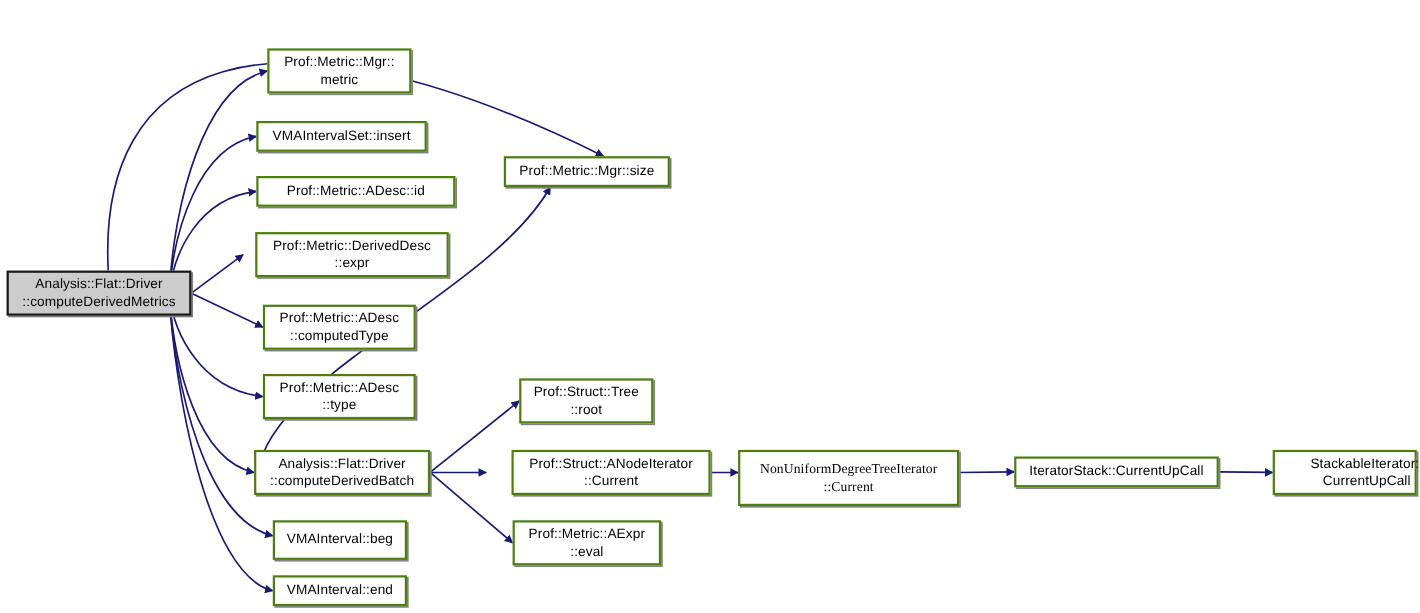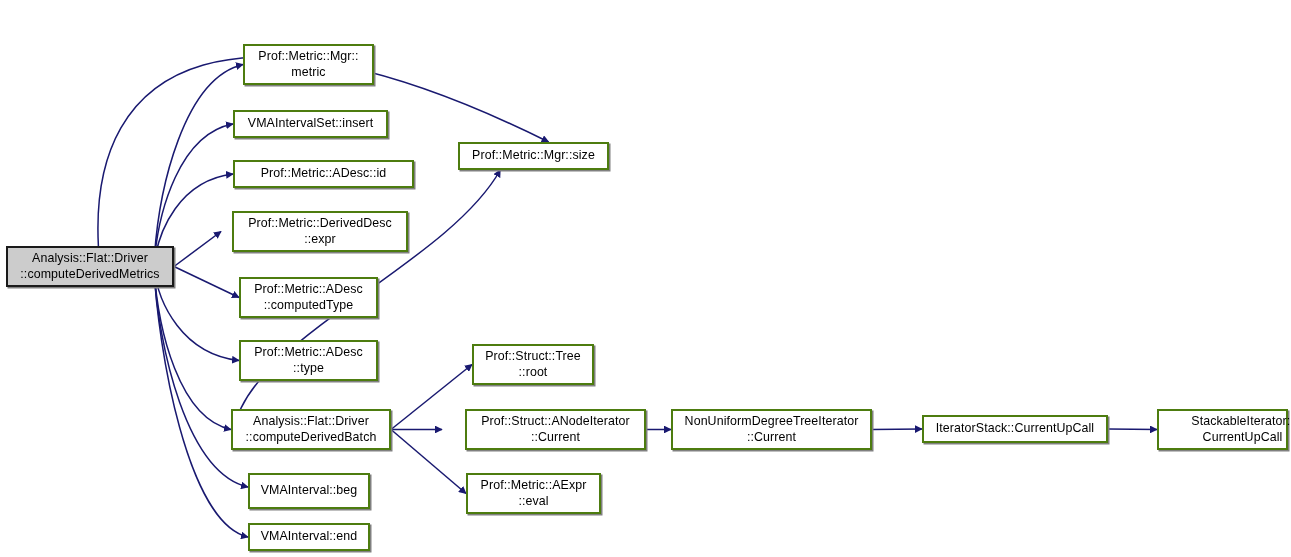--- a/index.html
+++ b/index.html
@@ -99,20 +99,20 @@
 ::computeDerivedBatch</span></div>
       <div class="gnode" style="left: 248px; top: 473px; width: 122px; height: 36px;"><span>VMAInterval::beg</span></div>
       <div class="gnode" style="left: 248px; top: 523px; width: 122px; height: 28px;"><span>VMAInterval::end</span></div>
       <div class="gnode" style="left: 458px; top: 142px; width: 151px; height: 28px;"><span>Prof::Metric::Mgr::size</span></div>
       <div class="gnode" style="left: 472px; top: 344px; width: 122px; height: 41px;"><span>Prof::Struct::Tree
 ::root</span></div>
       <div class="gnode" style="left: 442px; top: 409px; width: 181px; height: 41px; margin-left: 23px;"><span>Prof::Struct::ANodeIterator
 ::Current</span></div>
       <div class="gnode" style="left: 466px; top: 473px; width: 135px; height: 41px;"><span>Prof::Metric::AExpr
 ::eval</span></div>
-      <div class="gnode" style="left: 671px; top: 409px; width: 201px; height: 41px;"><span>NonUniformDegreeTreeIterator
+      <div class="gnode" style="left: 671px; top: 409px; width: 201px; height: 51px; font-family: Liberation Serif, serif;"><span>NonUniformDegreeTreeIterator
 ::Current</span></div>
       <div class="gnode" style="left: 922px; top: 415px; width: 186px; height: 28px;"><span>IteratorStack::CurrentUpCall</span></div>
       <div class="gnode" style="left: 1157px; top: 409px; width: 131px; height: 41px; padding-left: 40px;"><span>StackableIterator::
 CurrentUpCall</span></div>
     </div>
 
 </div>
 
 </body></html>

